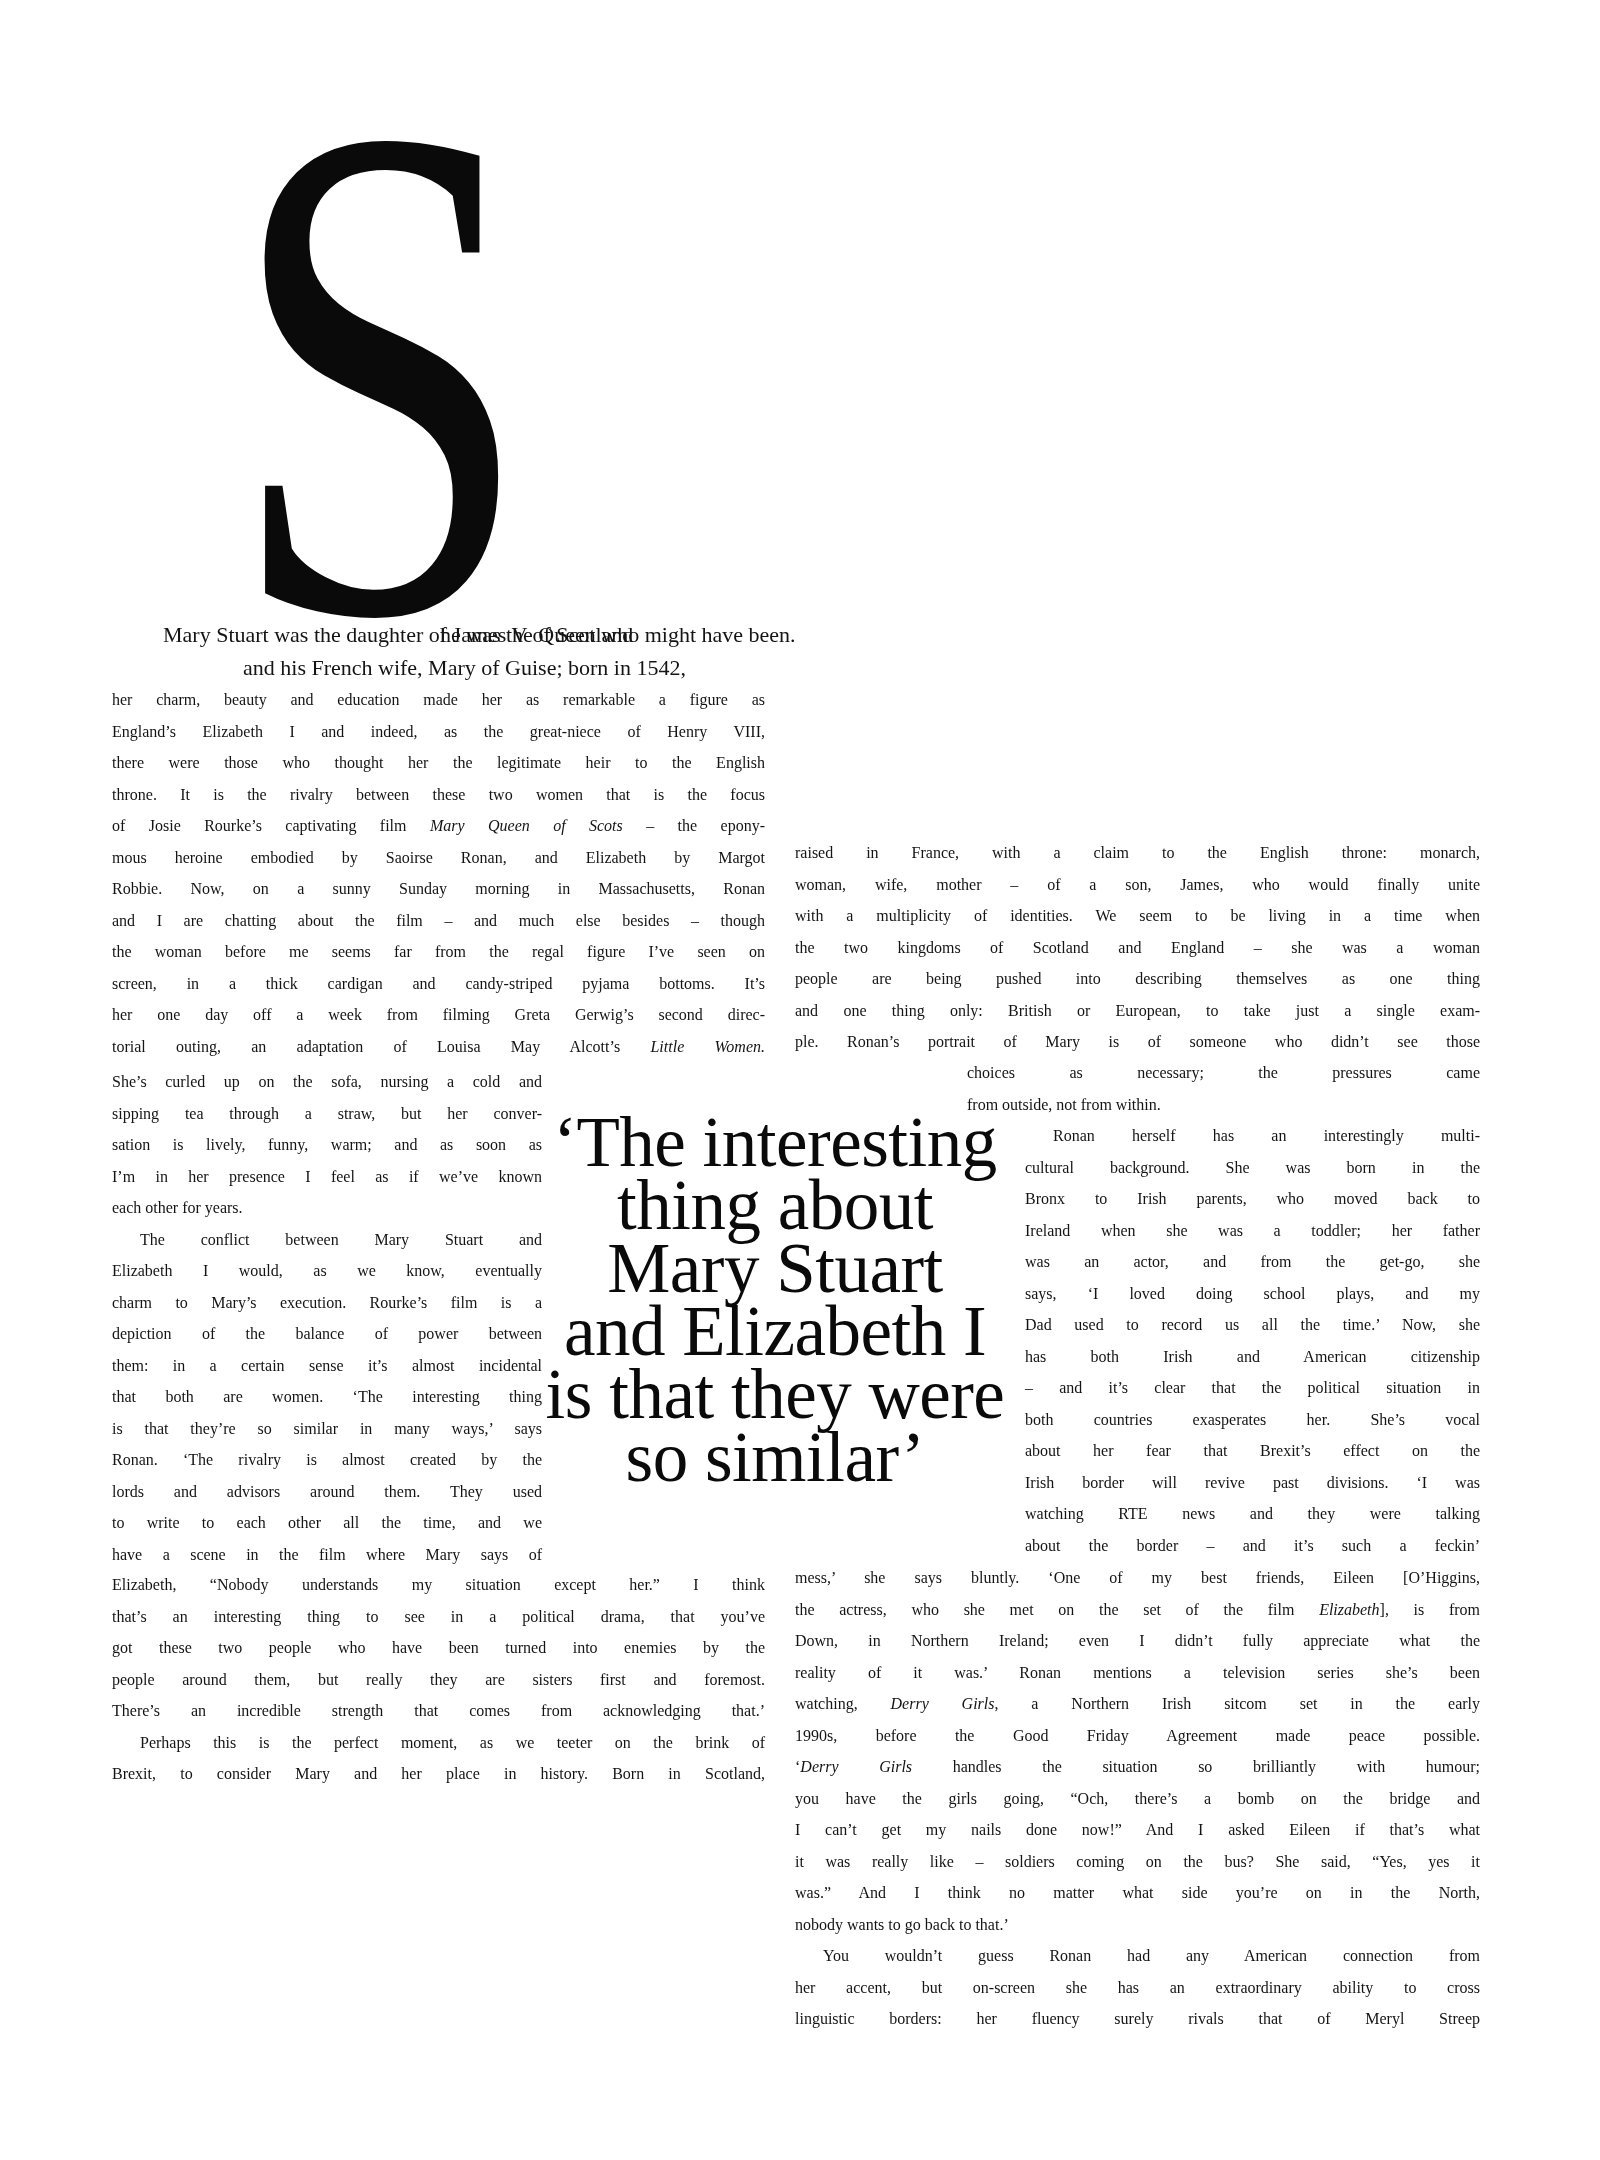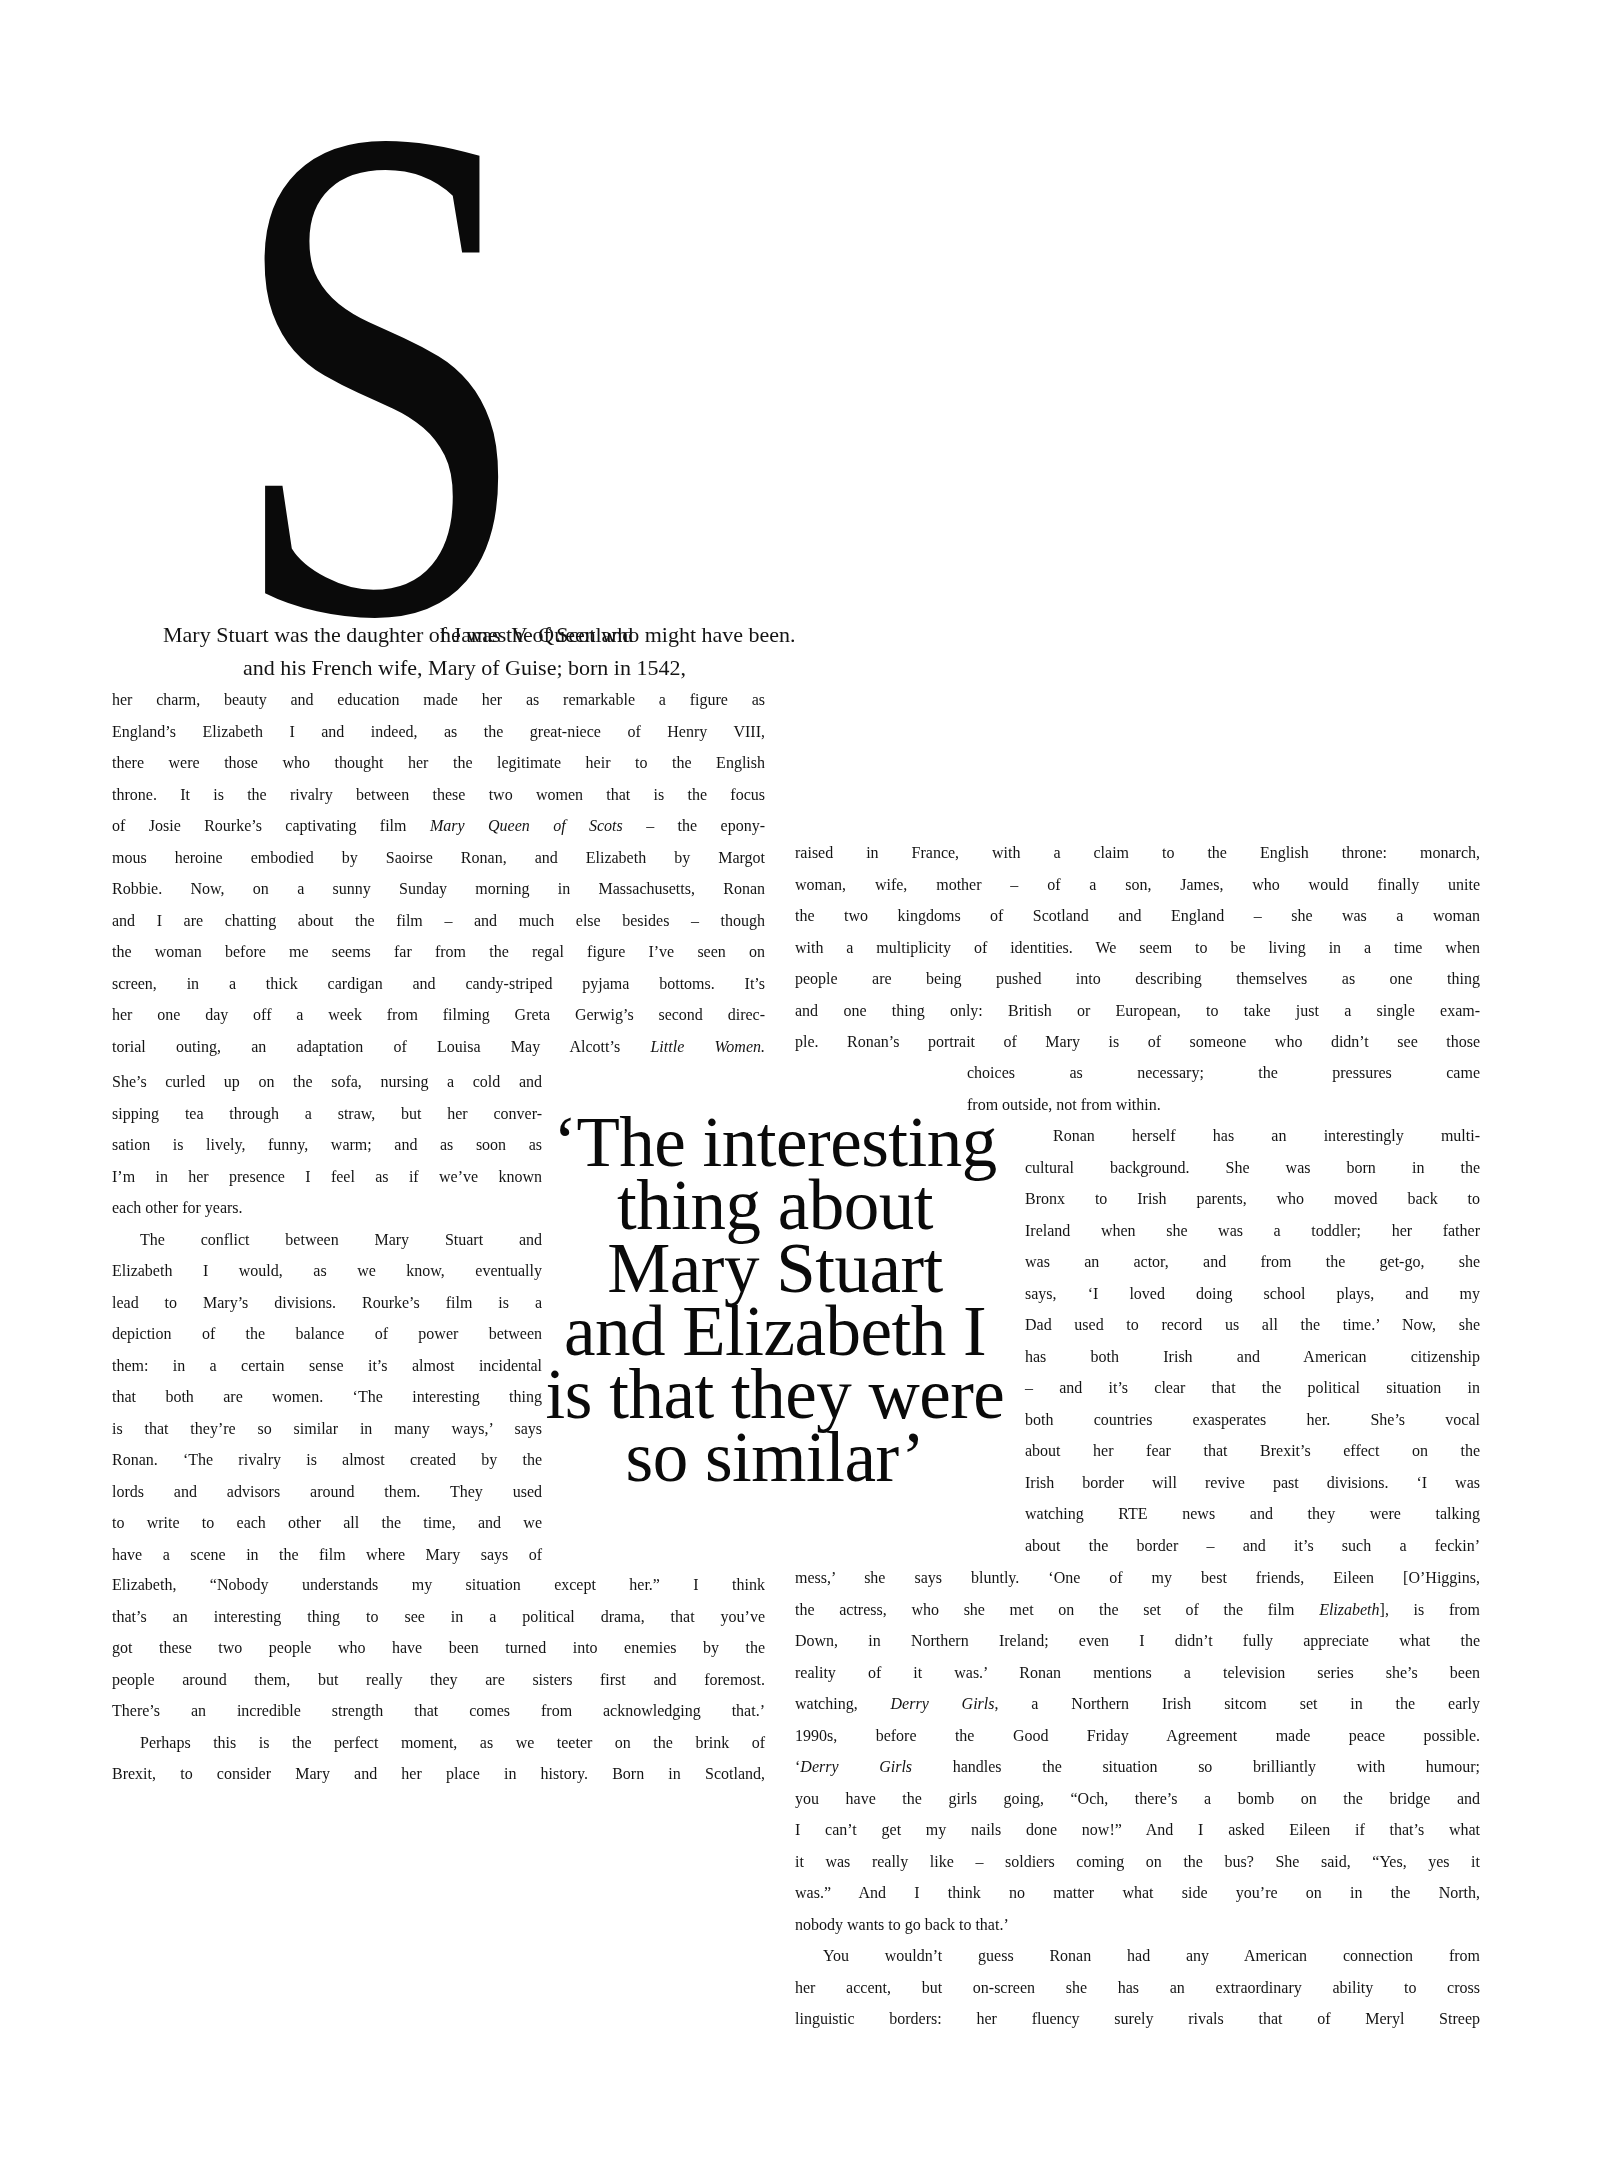--- a/index.html
+++ b/index.html
@@ -103,21 +103,21 @@
     </div>
 
   <div class="bodyblock" id="left-narrow">
       <div class="tline"><span>She’s curled up on the sofa, nursing a cold and</span></div>
       <div class="tline"><span>sipping tea through a straw, but her conver-</span></div>
       <div class="tline"><span>sation is lively, funny, warm; and as soon as</span></div>
       <div class="tline"><span>I’m in her presence I feel as if we’ve known</span></div>
       <div class="tline rag"><span>each other for years.</span></div>
       <div class="tline ind"><span>The conflict between Mary Stuart and</span></div>
       <div class="tline"><span>Elizabeth I would, as we know, eventually</span></div>
-      <div class="tline"><span>lead to Mary’s divisions. Rourke’s film is a</span></div>
+      <div class="tline"><span>charm to Mary’s execution. Rourke’s film is a</span></div>
       <div class="tline"><span>depiction of the balance of power between</span></div>
       <div class="tline"><span>them: in a certain sense it’s almost incidental</span></div>
       <div class="tline"><span>that both are women. ‘The interesting thing</span></div>
       <div class="tline"><span>is that they’re so similar in many ways,’ says</span></div>
       <div class="tline"><span>Ronan. ‘The rivalry is almost created by the</span></div>
       <div class="tline"><span>lords and advisors around them. They used</span></div>
       <div class="tline"><span>to write to each other all the time, and we</span></div>
       <div class="tline"><span>have a scene in the film where Mary says of</span></div>
     </div>
 
@@ -136,22 +136,22 @@
       <div class="tline"><span>thing about</span></div>
       <div class="tline"><span>Mary Stuart</span></div>
       <div class="tline"><span>and Elizabeth I</span></div>
       <div class="tline"><span>is that they were</span></div>
       <div class="tline"><span>so similar’</span></div>
     </div>
 
   <div class="bodyblock" id="right-wide-top">
       <div class="tline"><span>raised in France, with a claim to the English throne: monarch,</span></div>
       <div class="tline"><span>woman, wife, mother – of a son, James, who would finally unite</span></div>
+      <div class="tline"><span>with a multiplicity of identities. We seem to be living in a time when</span></div>
       <div class="tline"><span>the two kingdoms of Scotland and England – she was a woman</span></div>
-      <div class="tline"><span>with a multiplicity of identities. We seem to be living in a time when</span></div>
       <div class="tline"><span>people are being pushed into describing themselves as one thing</span></div>
       <div class="tline"><span>and one thing only: British or European, to take just a single exam-</span></div>
       <div class="tline"><span>ple. Ronan’s portrait of Mary is of someone who didn’t see those</span></div>
     </div>
 
   <div class="bodyblock" id="right-quote-wrap">
       <div class="tline"><span>choices as necessary; the pressures came</span></div>
       <div class="tline rag"><span>from outside, not from within.</span></div>
     </div>
 

